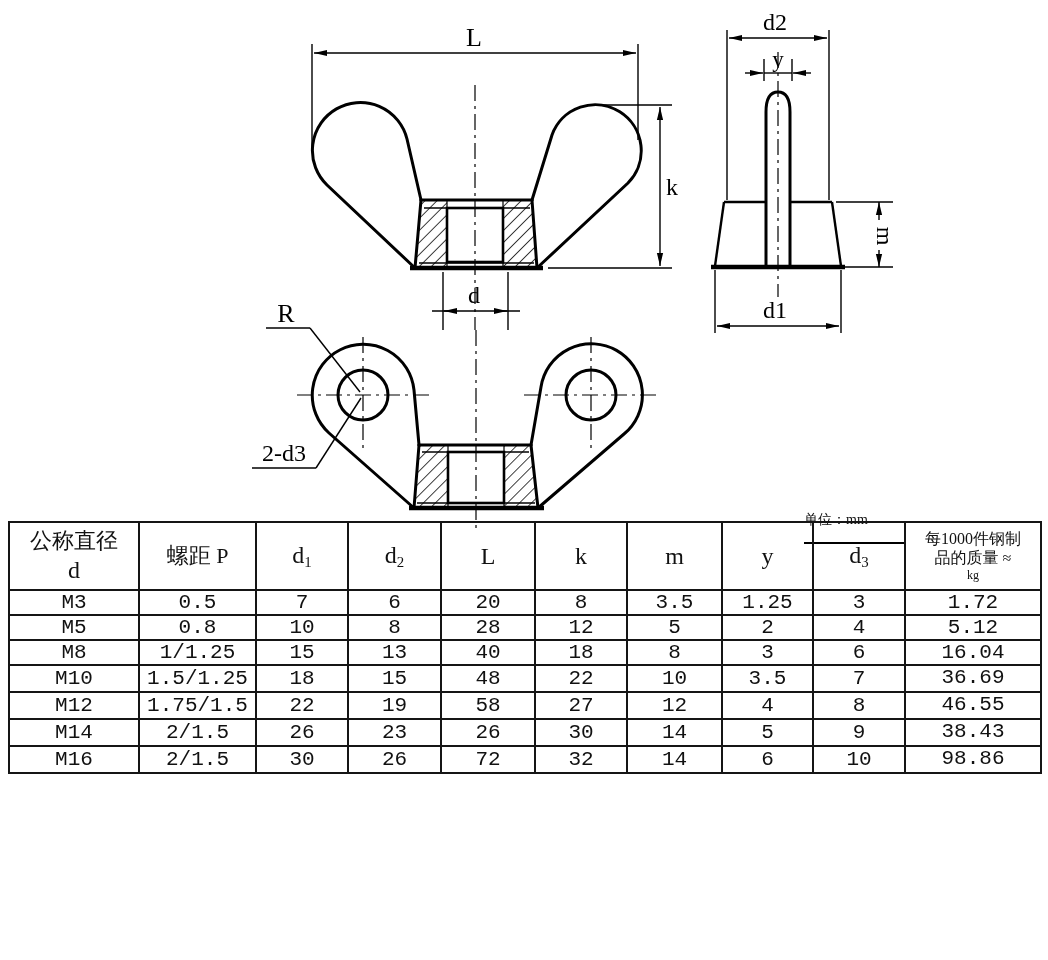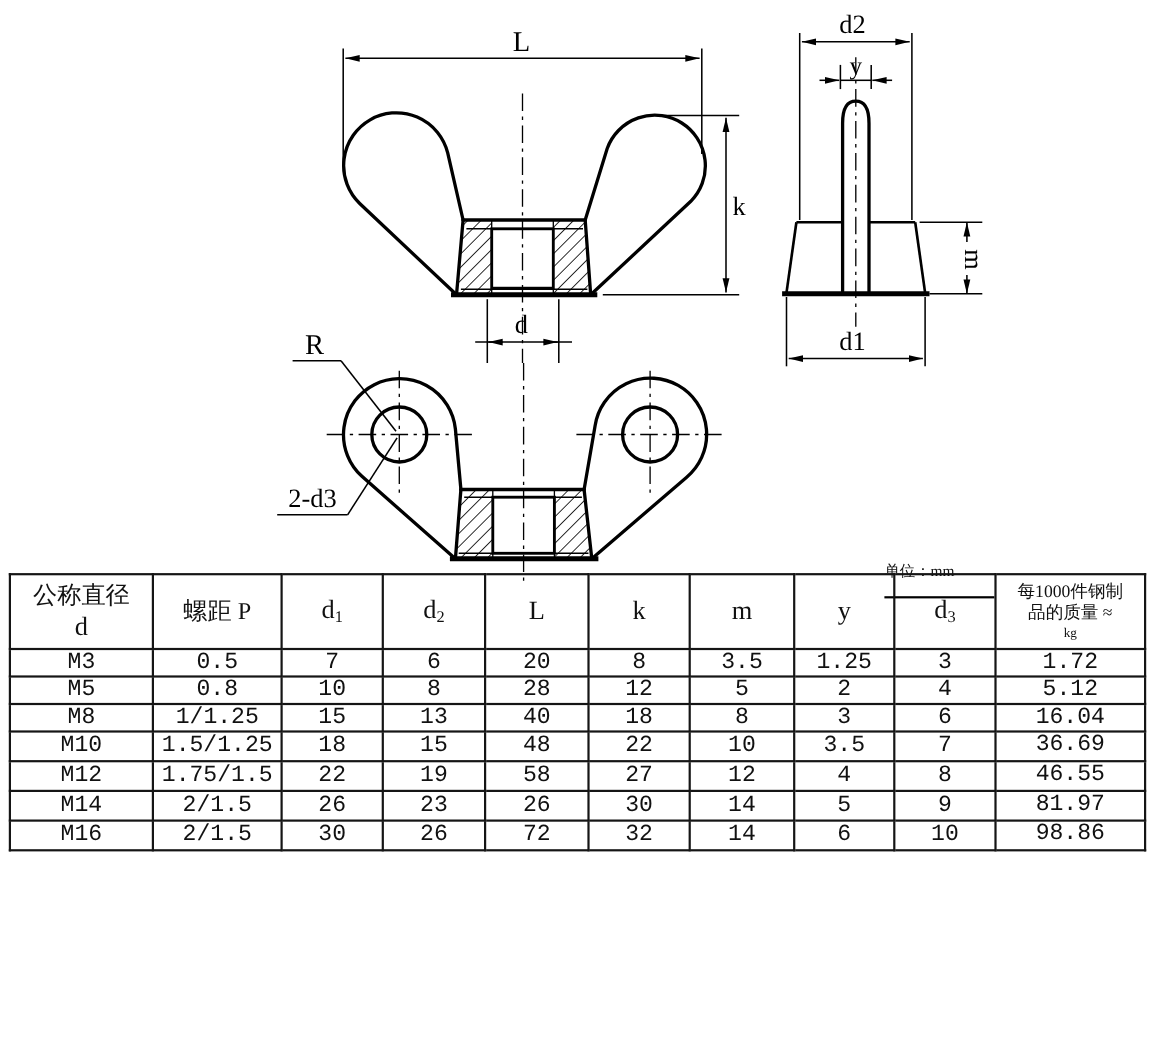--- a/index.html
+++ b/index.html
@@ -265,21 +265,21 @@
           <tr>
             <td>M14</td>
             <td>2/1.5</td>
             <td>26</td>
             <td>23</td>
             <td>26</td>
             <td>30</td>
             <td>14</td>
             <td>5</td>
             <td>9</td>
-            <td class="low">81.97</td>
+            <td class="low">38.43</td>
           </tr>
           <tr>
             <td>M16</td>
             <td>2/1.5</td>
             <td>30</td>
             <td>26</td>
             <td>72</td>
             <td>32</td>
             <td>14</td>
             <td>6</td>

